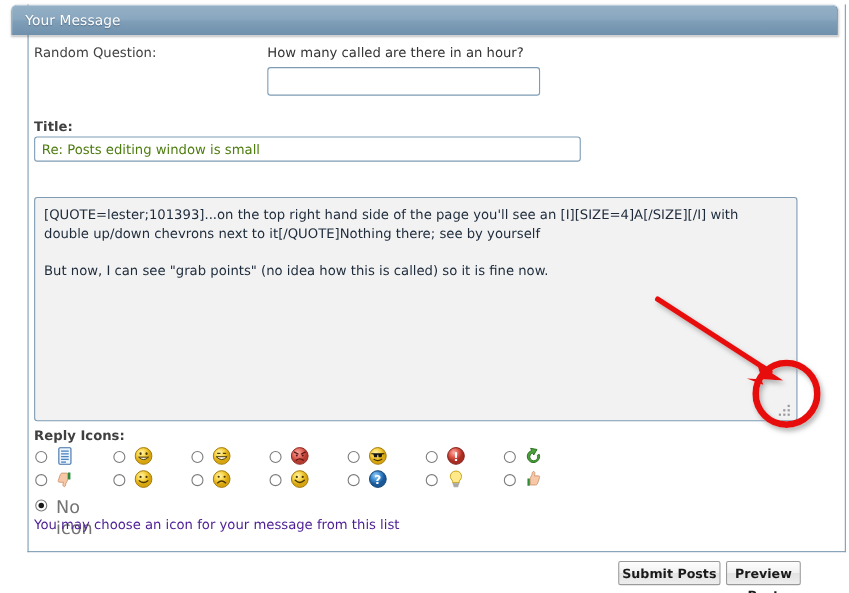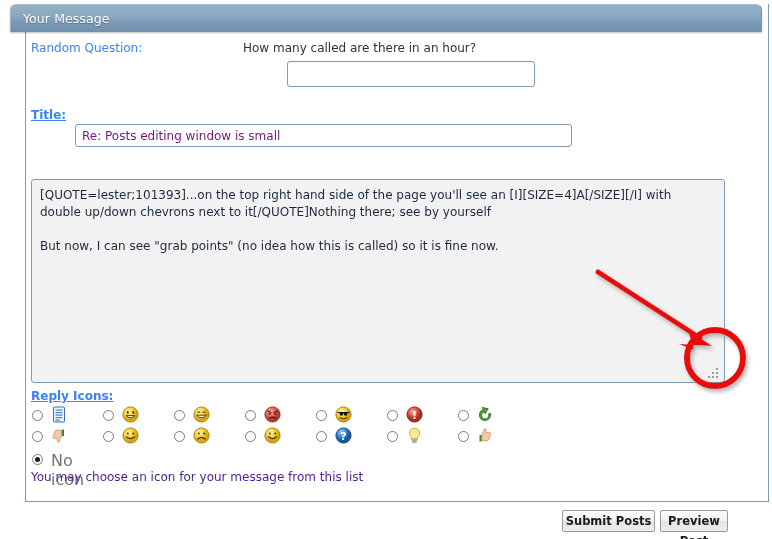--- a/index.html
+++ b/index.html
@@ -53,37 +53,36 @@
     color: #ffffff;
     font-size: 12.5px;
     letter-spacing: 0.1px;
     text-shadow: 0 1px 1px rgba(40,60,80,0.45);
   }
 
   
   .lbl {
     position: absolute;
     font-size: 12px;
-    color: #3b82f6;
-  }
-  .lbl-bold { font-weight: bold; text-decoration: underline; }
+    color: #404040;
+  }
+  .lbl-bold { font-weight: bold; }
 
   
   .txtinput {
     position: absolute;
     box-sizing: border-box;
     border: 1px solid #7d9cb4;
     border-radius: 3px;
     background: #ffffff;
     font-family: "DejaVu Sans", "Liberation Sans", sans-serif;
     font-size: 12px;
-    color: #701a75;
+    color: #4d7c0f;
     padding: 2px 6px;
     outline: none;
-    margin-left: 44px;
   }
 
   #random-answer-input {
     left: 243px;
     top: 61px;
     width: 248px;
     height: 26px;
   }
   #title-input {
     left: 31px;

